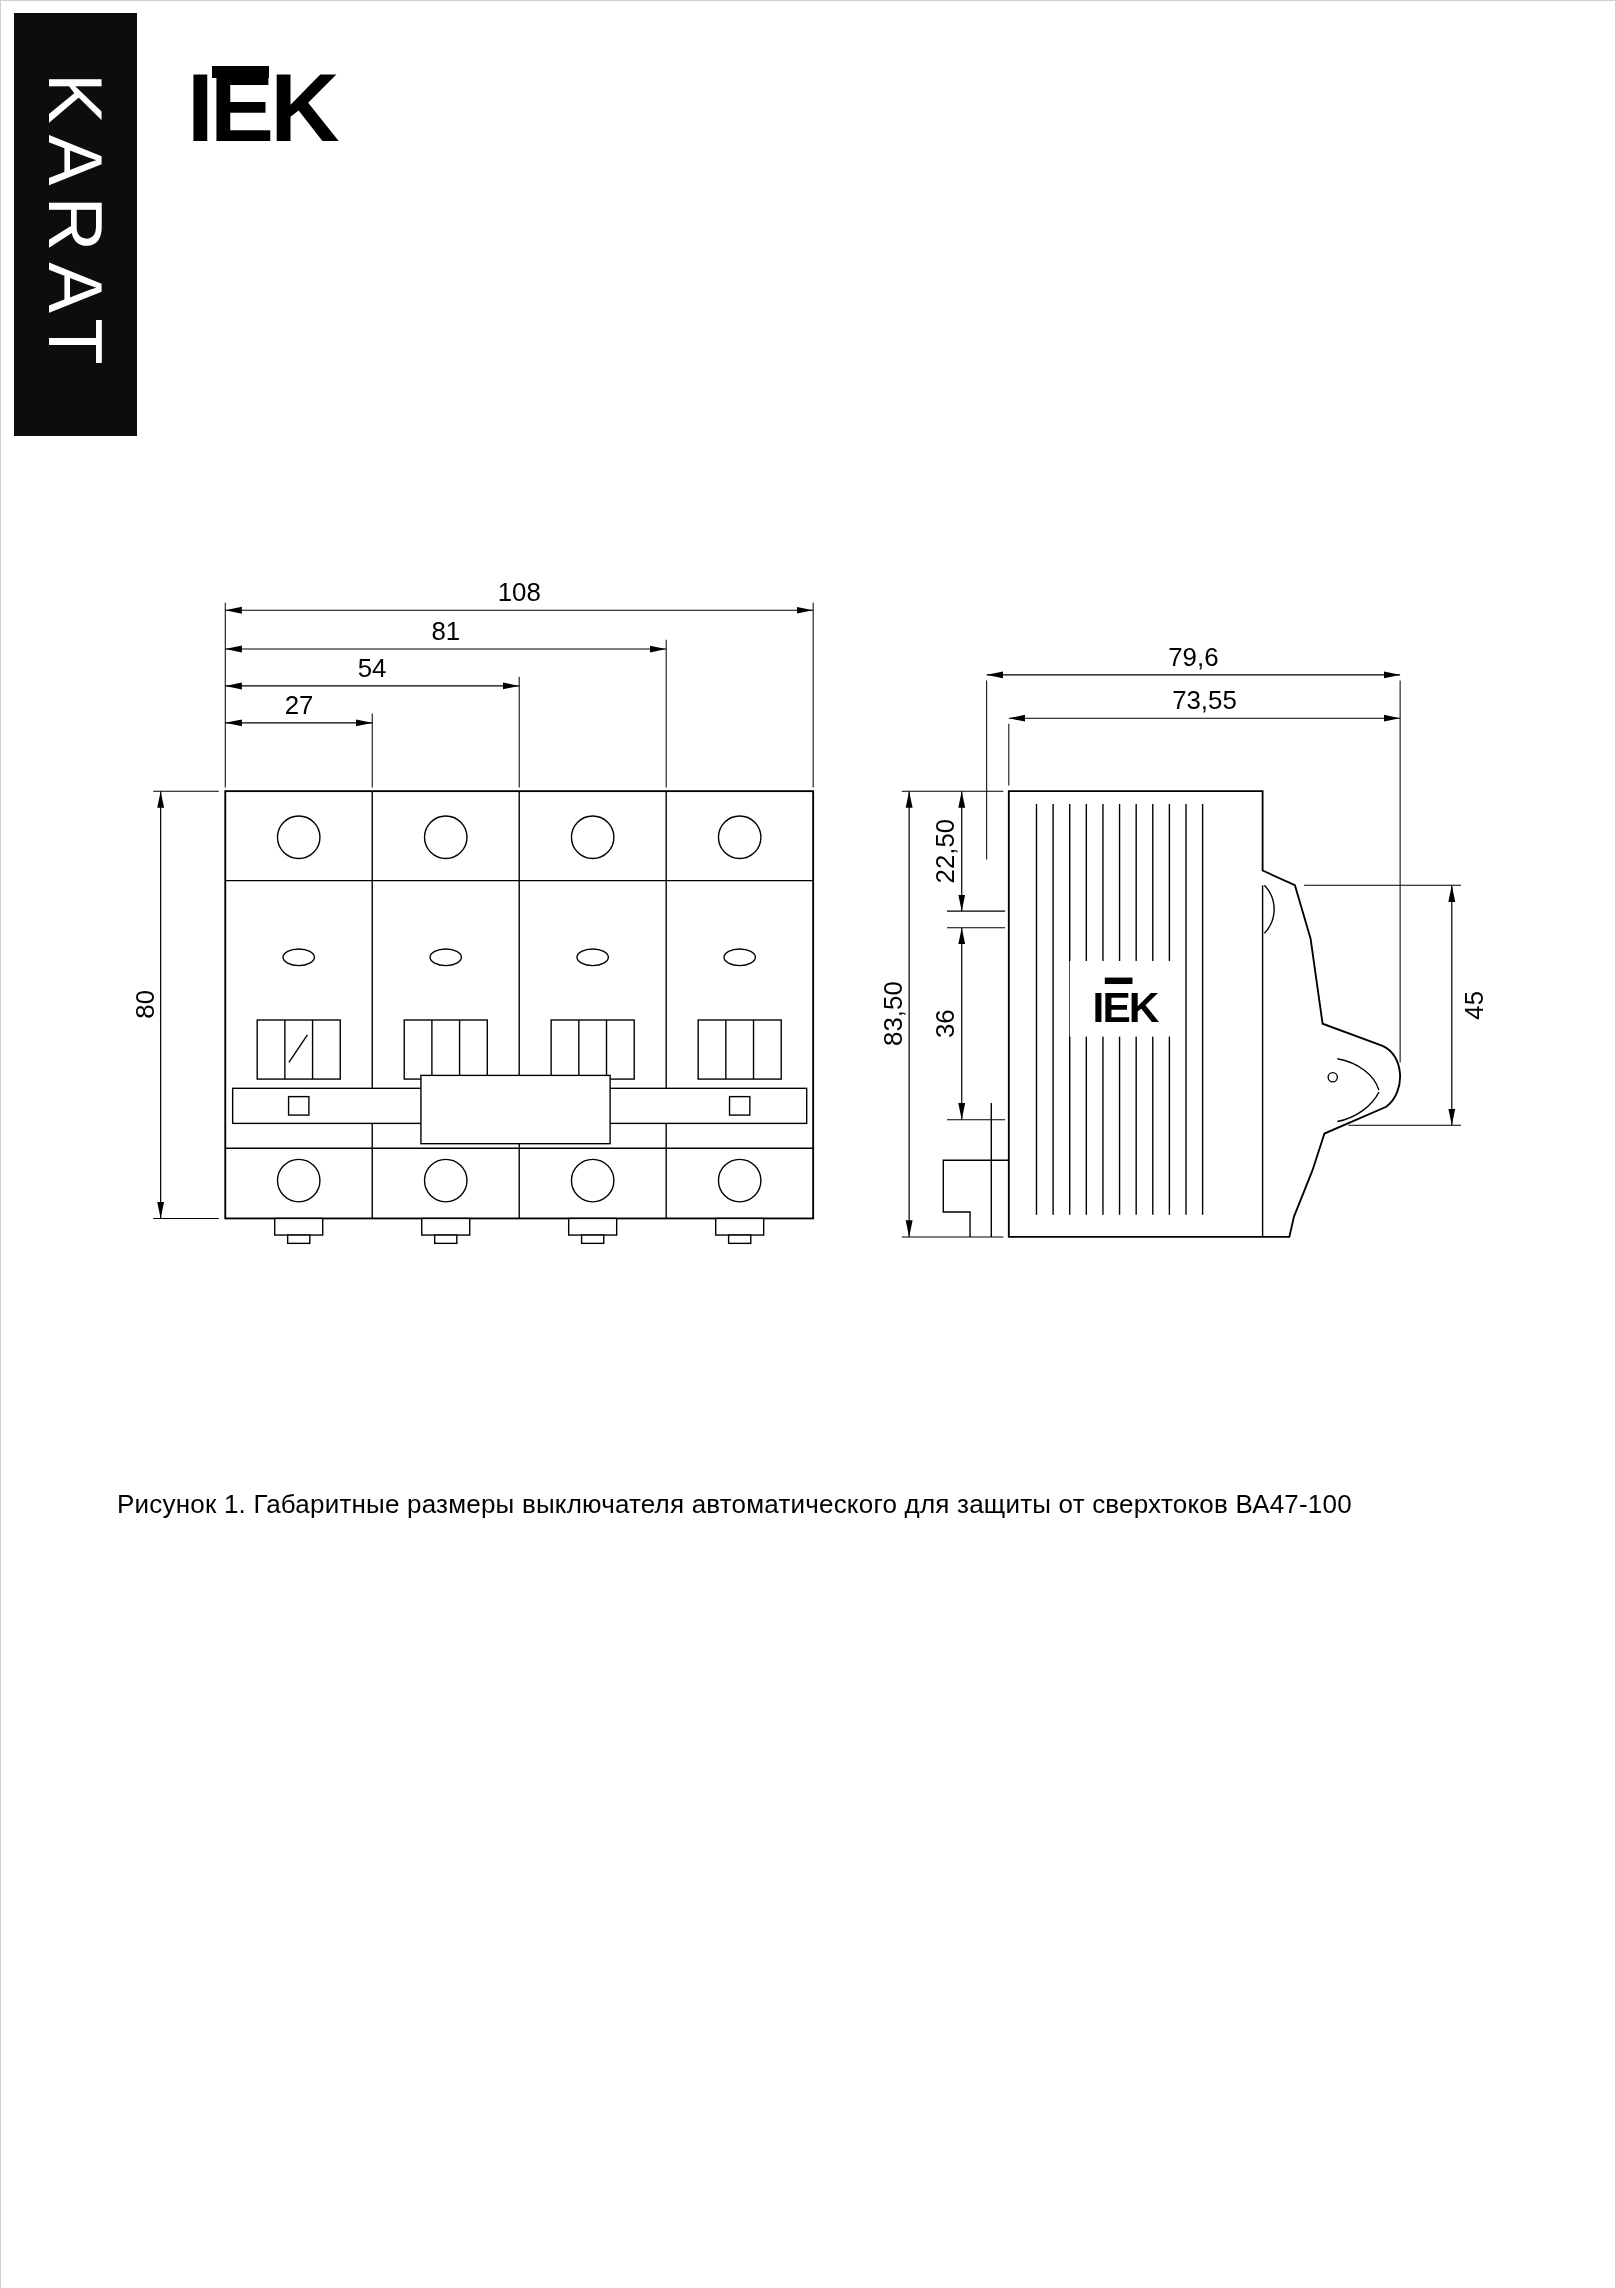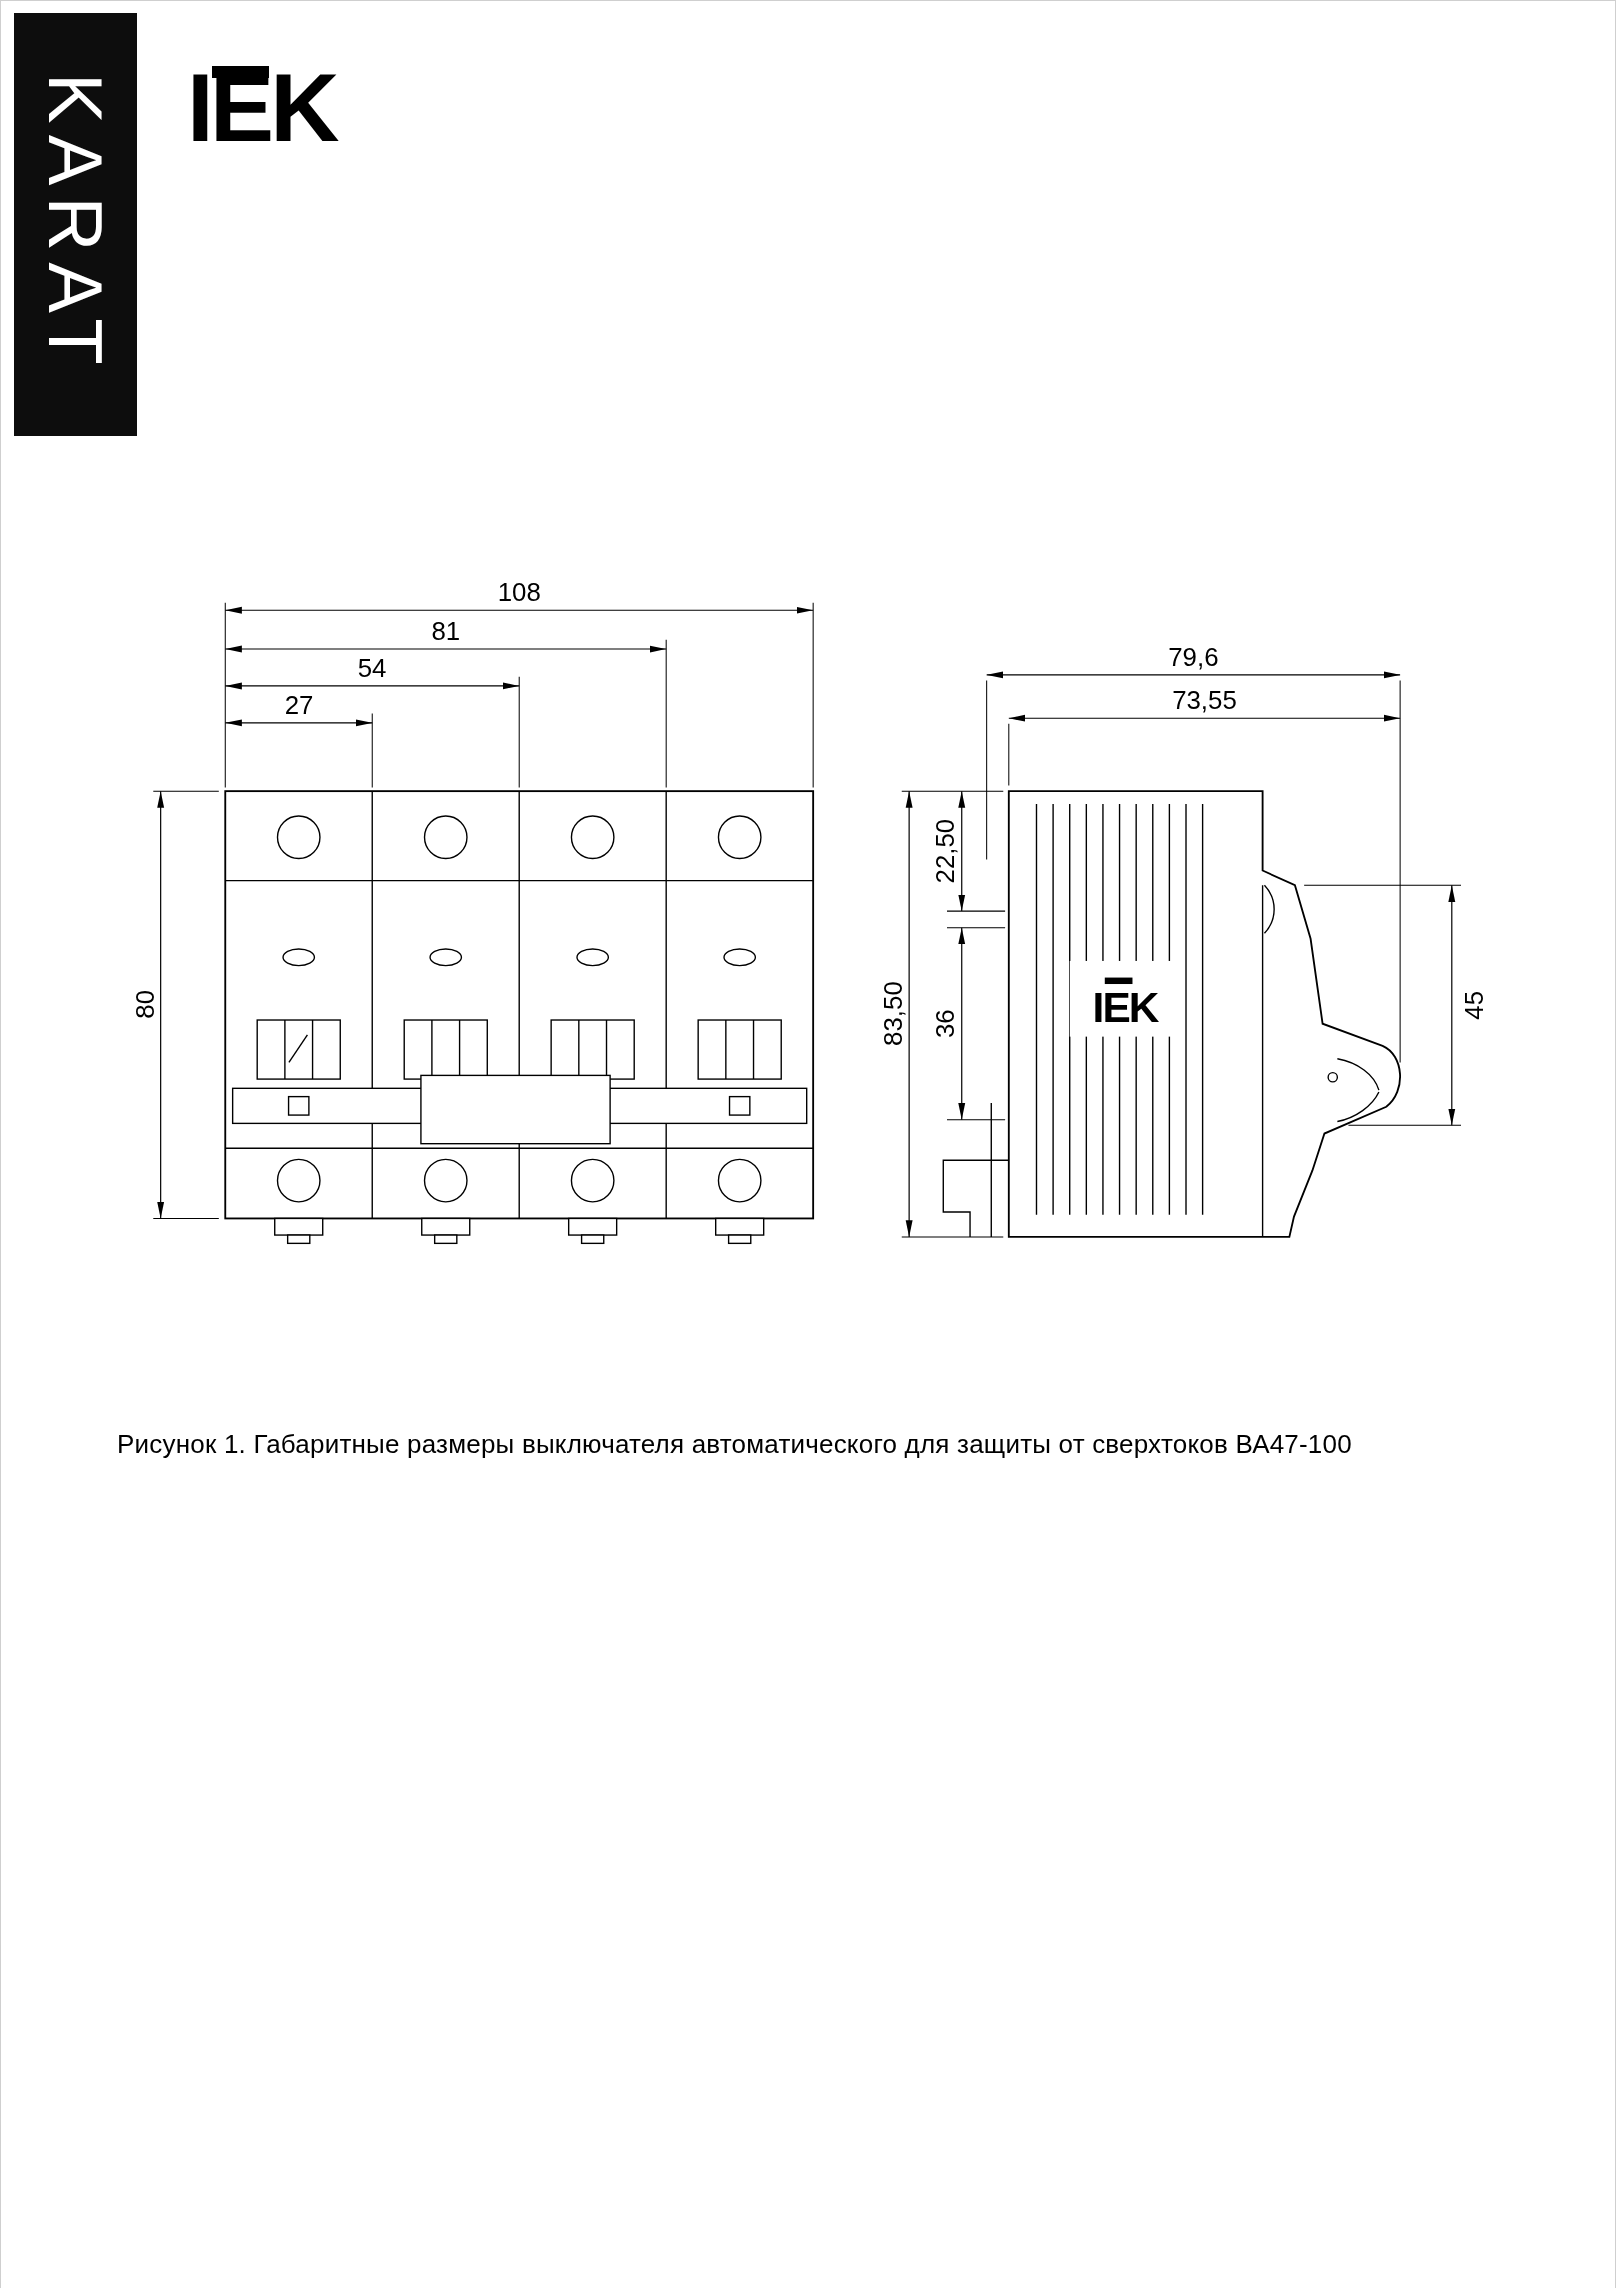--- a/index.html
+++ b/index.html
@@ -17,21 +17,21 @@
 
   .drawing-svg{position:absolute;left:0;top:0}
   svg text{font-family:"Liberation Sans",sans-serif;font-size:28px;fill:#000}
   .svg-logo{font-size:46px;font-weight:700;letter-spacing:-2px}
   .s15{stroke:#000;stroke-width:1.5;fill:none}
   .f2{fill:#fff;stroke:#000;stroke-width:2}
   .f15{fill:#fff;stroke:#000;stroke-width:1.5}
   .ext{stroke:#000;stroke-width:1.1;fill:none}
   .dim{stroke:#000;stroke-width:1.3;fill:none;marker-start:url(#arr);marker-end:url(#arr)}
 
-  .caption{position:absolute;left:116px;top:1428px;font-size:26px;letter-spacing:0.2px;color:#000}
+  .caption{position:absolute;left:116px;top:1488px;font-size:26px;letter-spacing:0.2px;color:#000}
 </style>
 </head>
 <body>
 
 <div class="page">
 
   <div class="banner">
     <div class="banner-text">KARAT</div>
   </div>
 

